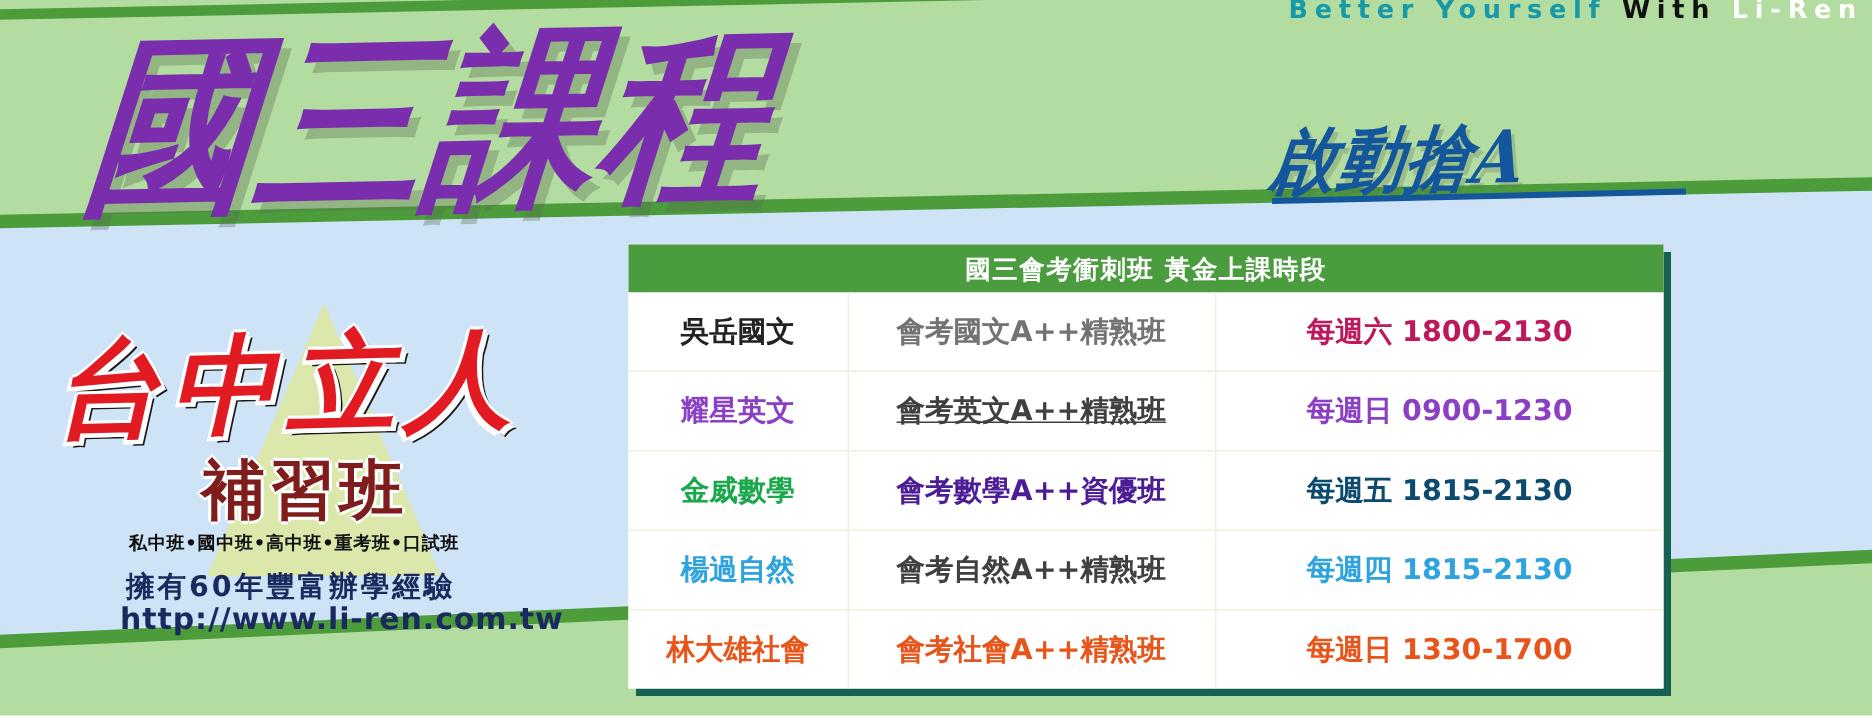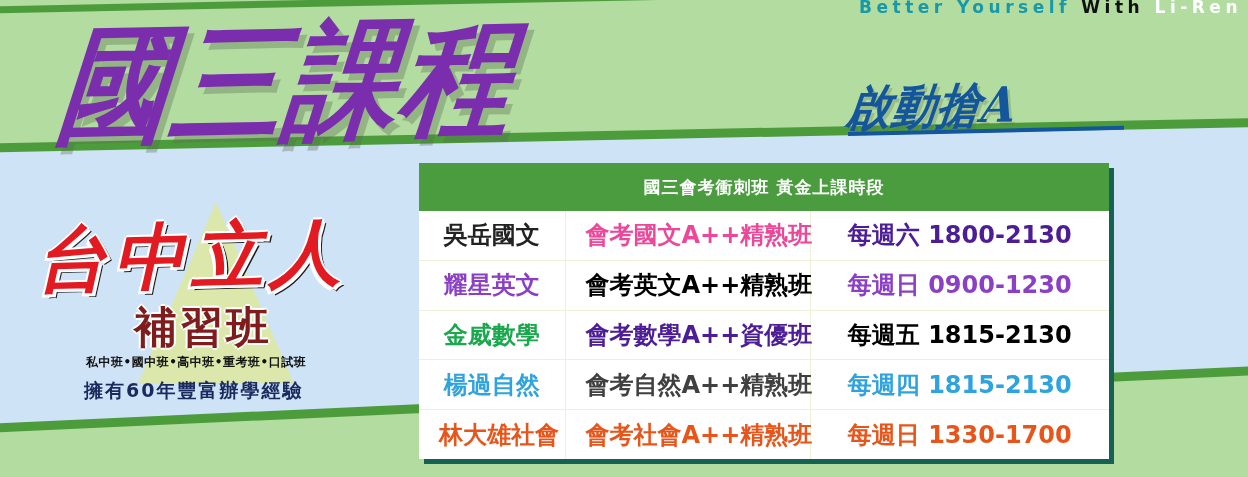--- a/index.html
+++ b/index.html
@@ -259,29 +259,29 @@
     background: #ffffff;
     table-layout: fixed;
   }
   .schedule-table th {
     background: #4a9c3f;
     color: #ffffff;
     font-family: "DejaVu Sans", "Liberation Sans", sans-serif;
     font-size: 17px;
     font-weight: bold;
     letter-spacing: 1px;
-    height: 48px;
+    height: 32px;
     padding: 0;
     border: none;
     text-align: center;
   }
   .schedule-table td {
     background: #ffffff;
     font-family: "DejaVu Sans", "Liberation Sans", sans-serif;
-    font-size: 24px;
+    font-size: 19px;
     font-weight: bold;
     height: 44px;
     padding: 0 20px;
     text-align: center;
     border-bottom: 1px solid #eef0d8;
     border-right: 1px solid #eef0d8;
     white-space: nowrap;
   }
   .schedule-table tr:last-child td { border-bottom: none; }
   .schedule-table td.c3 { border-right: none; }
@@ -312,48 +312,49 @@
   <div class="title-sub">啟動搶A</div>
   <div class="title-sub-underline"></div>
 
   <div class="logo-wrap">
     <div class="logo-a-shape"></div>
     <div class="logo-main">台中立人</div>
     <div class="logo-sub">補習班</div>
     <div class="logo-tags">私中班•國中班•高中班•重考班•口試班</div>
   </div>
   <div class="logo-exp">擁有60年豐富辦學經驗</div>
+  <div class="logo-url">http://www.li-ren.com.tw</div>
 
   <div class="table-shadow"></div>
   <table class="schedule-table">
     <colgroup>
       <col class="col1">
         <col class="col2">
         <col class="col3">
     </colgroup>
     <thead>
       <tr>
         <th colspan="3">國三會考衝刺班  黃金上課時段</th>
       </tr>
     </thead>
     <tbody>
         <tr>
           <td class="c1" style="color: rgb(34, 34, 34);">吳岳國文</td>
-          <td class="c2" style="color: #ec4899;">會考國文A++精熟班</td>
-          <td class="c3" style="color: #4c1d95;">每週六 1800-2130</td>
+          <td class="c2" style="color: #737373;">會考國文A++精熟班</td>
+          <td class="c3" style="color: #be185d;">每週六 1800-2130</td>
         </tr>
         <tr>
           <td class="c1" style="color: rgb(139, 63, 196);">耀星英文</td>
-          <td class="c2" style="color: #000000;">會考英文A++精熟班</td>
+          <td class="c2" style="color: #404040; text-decoration: underline;">會考英文A++精熟班</td>
           <td class="c3" style="color: rgb(139, 63, 196);">每週日 0900-1230</td>
         </tr>
         <tr>
           <td class="c1" style="color: rgb(26, 168, 76);">金威數學</td>
           <td class="c2" style="color: #4c1d95;">會考數學A++資優班</td>
-          <td class="c3" style="color: #000000;">每週五 1815-2130</td>
+          <td class="c3" style="color: #0c4a6e;">每週五 1815-2130</td>
         </tr>
         <tr>
           <td class="c1" style="color: rgb(47, 163, 221);">楊過自然</td>
           <td class="c2" style="color: #404040;">會考自然A++精熟班</td>
           <td class="c3" style="color: rgb(47, 163, 221);">每週四 1815-2130</td>
         </tr>
         <tr>
           <td class="c1" style="color: rgb(232, 85, 26);">林大雄社會</td>
           <td class="c2" style="color: rgb(232, 85, 26);">會考社會A++精熟班</td>
           <td class="c3" style="color: rgb(232, 85, 26);">每週日 1330-1700</td>

